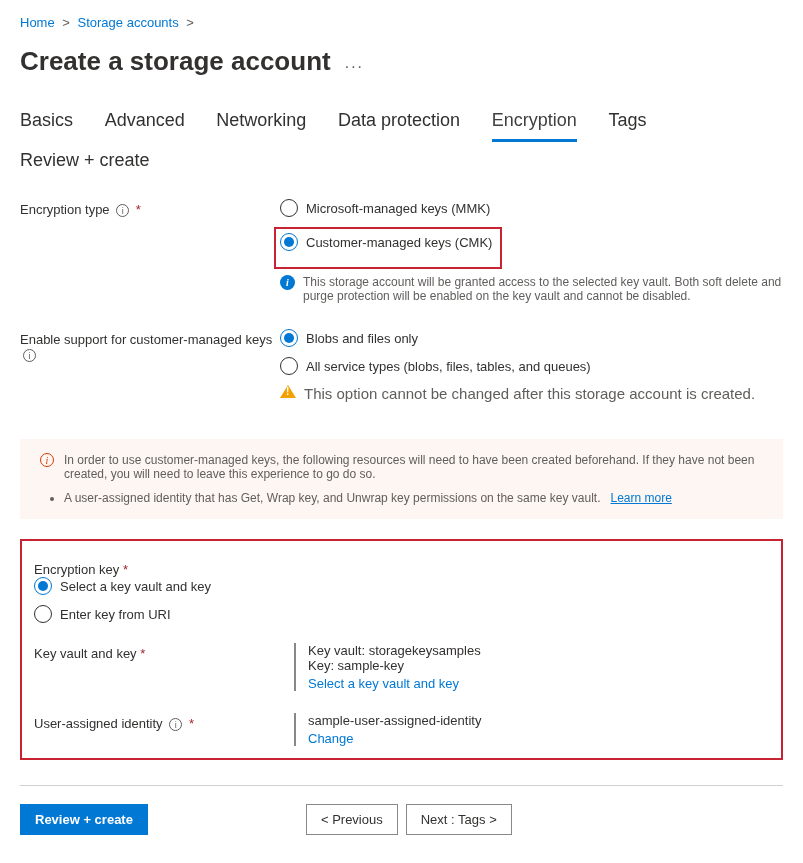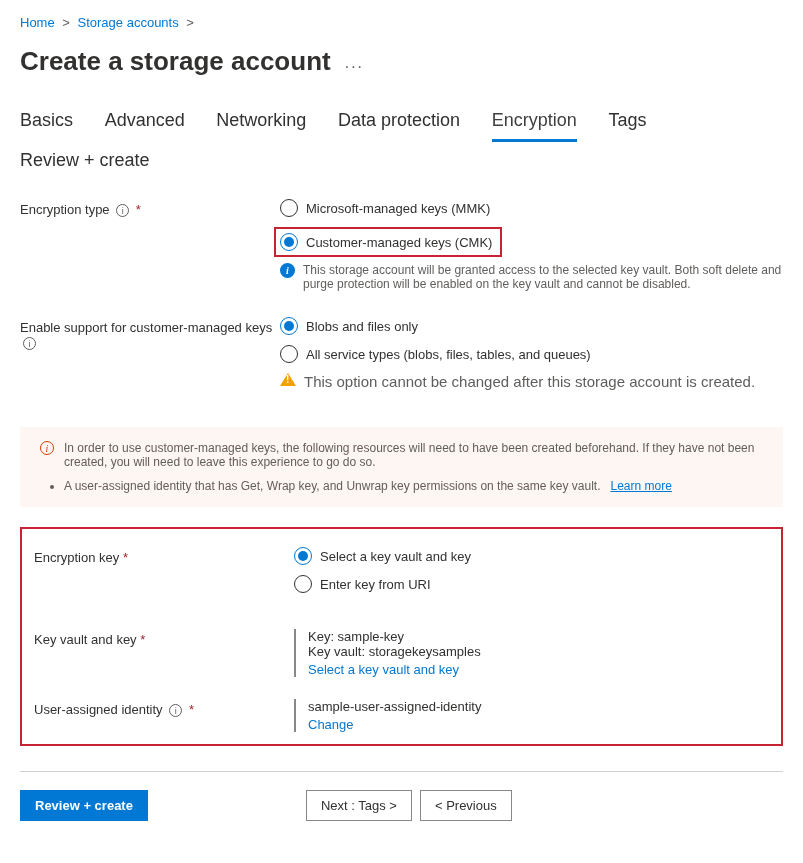--- a/index.html
+++ b/index.html
@@ -242,21 +242,21 @@
     <span>Encryption type</span>
     <span class="info-icon-sm">i</span>
     <span class="required">*</span>
   </div>
   <div class="form-control">
     <div class="radio-row">
       <span class="radio"></span>
         <span>Microsoft-managed keys (MMK)</span>
     </div>
     <div class="highlight-red">
-      <div class="radio-row" style="margin-bottom:0">
+      <div class="radio-row" style="margin-bottom:12px">
         <span class="radio checked"></span>
           <span>Customer-managed keys (CMK)</span>
       </div>
     </div>
     <div class="info-block">
       <span class="info-block-icon">i</span>
       <span>This storage account will be granted access to the selected key vault. Both soft delete and purge protection will be enabled on the key vault and cannot be disabled.</span>
     </div>
   </div>
 </div>
@@ -293,21 +293,21 @@
     <li>
       <span>A user-assigned identity that has Get, Wrap key, and Unwrap key permissions on the same key vault.</span>&nbsp;&nbsp;
       <a href="#">Learn more</a>
     </li>
   </ul>
 </div>
 
 
 <div class="section-box">
 
-  <div class="form-row" style="margin-bottom:36px;">
+  <div class="form-row" style="margin-bottom:20px;flex-direction:column;">
     <div class="form-label">
       <span>Encryption key</span> <span class="required">*</span>
     </div>
     <div class="form-control">
       <div class="radio-row">
         <span class="radio checked"></span>
           <span>Select a key vault and key</span>
       </div>
       <div class="radio-row" style="margin-bottom:0">
         <span class="radio"></span>
@@ -315,22 +315,22 @@
       </div>
     </div>
   </div>
 
   <div class="form-row" style="margin-bottom:22px;">
     <div class="form-label">
       <span>Key vault and key</span> <span class="required">*</span>
     </div>
     <div class="form-control">
       <div class="kv-block">
+        <div>Key vault: storagekeysamples</div>
         <div>Key: sample-key</div>
-        <div>Key vault: storagekeysamples</div>
         <a href="#">Select a key vault and key</a>
       </div>
     </div>
   </div>
 
   <div class="form-row" style="margin-bottom:0;">
     <div class="form-label">
       <span>User-assigned identity</span>
       <span class="info-icon-sm">i</span>
       <span class="required">*</span>
@@ -343,18 +343,18 @@
     </div>
   </div>
 
 </div>
 
 <hr class="footer-hr">
 
 <div class="footer-btns">
   <span class="btn primary">Review + create</span>
   <span class="footer-spacer"></span>
+  <span class="btn">&lt; Previous</span>
   <span class="btn">Next : Tags &gt;</span>
-  <span class="btn">&lt; Previous</span>
 </div>
 
 
 
 
 </body></html>

